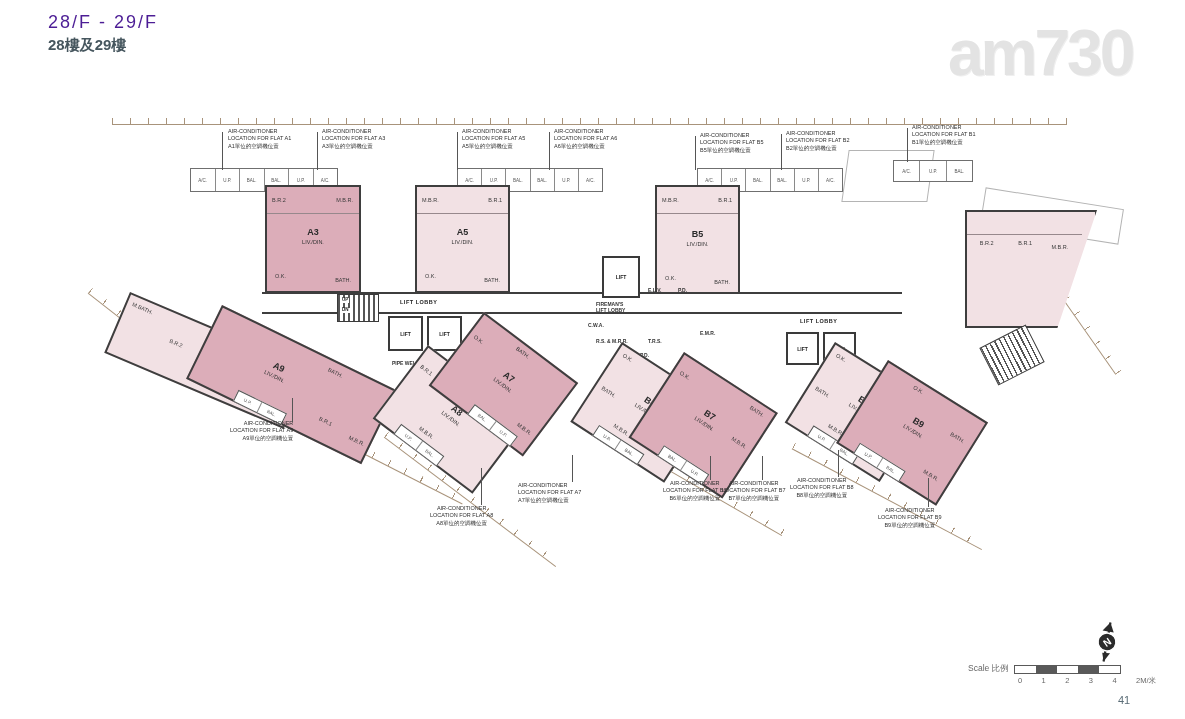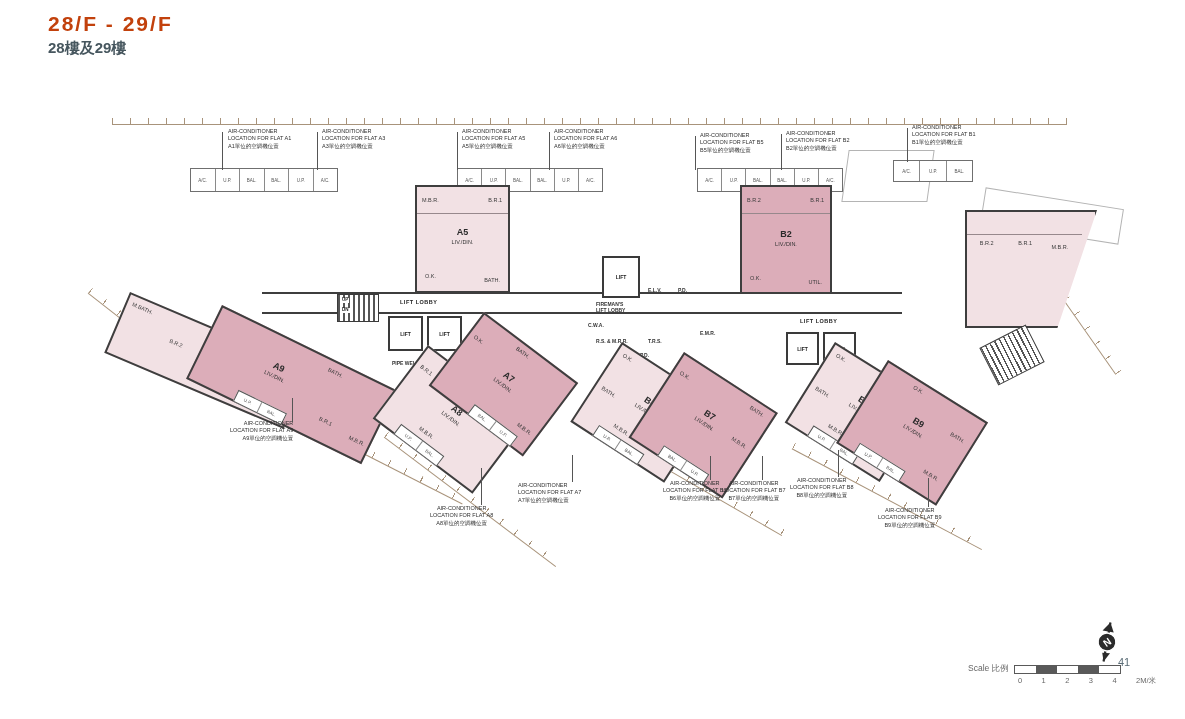--- a/index.html
+++ b/index.html
@@ -1,20 +1,20 @@
 <!DOCTYPE html>
 <html><head>
 <meta charset="utf-8">
 <style>
   html,body{margin:0;padding:0;background:#fff;}
   #canvas{position:relative;width:1185px;height:719px;background:#fff;overflow:hidden;
           font-family:"Liberation Sans",sans-serif;}
   .abs{position:absolute;}
   
-  .title-en{font-size:21px;letter-spacing:2px;color:#c2410c;font-weight:bold;}
+  .title-en{font-size:18px;letter-spacing:2px;color:#4c1d95;}
   .title-zh{font-size:15px;font-weight:bold;color:#46565e;margin-top:3px;}
   
   .wm{position:absolute;left:948px;top:26px;width:235px;}
   .wm-tag{display:inline-block;background:#d9d9d9;color:#fff;font-size:9px;
           padding:2px 8px;border-radius:8px 8px 0 0;letter-spacing:1px;margin-left:4px;}
   .wm-brand{font-size:64px;font-weight:900;color:#e3e3e3;line-height:0.85;
             letter-spacing:-3px;text-shadow:1px 1px 0 #efefef;}
   
   .flat{position:absolute;border:2px solid #3e3e3e;box-sizing:border-box;}
   .f-light{background:#f2e1e4;}
@@ -65,20 +65,21 @@
 <body>
 
 <div id="canvas">
 
   <div class="abs" style="left:48px;top:12px;">
     <div class="title-en">28/F - 29/F</div>
     <div class="title-zh">28樓及29樓</div>
   </div>
 
   <div class="wm">
+    <div class="wm-brand">am730</div>
   </div>
 
   <div class="dim" style="left:112px;top:118px;width:955px;"></div>
   <div class="dim" style="left:92px;top:288px;width:175px;transform:rotate(38deg);"></div>
   <div class="dim" style="left:198px;top:362px;width:300px;transform:rotate(27deg);"></div>
   <div class="dim" style="left:388px;top:432px;width:215px;transform:rotate(37deg);"></div>
   <div class="dim" style="left:612px;top:430px;width:200px;transform:rotate(30deg);"></div>
   <div class="dim" style="left:795px;top:443px;width:215px;transform:rotate(28deg);"></div>
   <div class="dim" style="left:1038px;top:252px;width:145px;transform:rotate(55deg);"></div>
 
@@ -116,42 +117,51 @@
   </div>
 
 
   <div class="flat f-light" style="left:130px;top:292px;width:195px;height:66px;transform:rotate(23deg);transform-origin:left top;">
     <span class="room" style="left:5px;top:5px;">M.BATH.</span>
     <span class="room" style="left:28%;top:38%;">B.R.2</span>
     <span class="room" style="left:55%;top:52%;">KIT.</span>
     <span class="room" style="left:76%;top:58%;">UTIL.</span>
   </div>
 
+  <div class="flat f-mid" style="left:265px;top:185px;width:96px;height:108px;">
+    <div class="divider" style="top:26px;"></div>
+    <span class="room" style="left:5px;top:10px;">B.R.2</span>
+    <span class="room" style="right:6px;top:10px;">M.B.R.</span>
+    <div class="fname" style="top:40px;">A3</div>
+    <div class="fliving" style="top:52px;">LIV./DIN.</div>
+    <span class="room" style="left:8px;bottom:12px;">O.K.</span>
+    <span class="room" style="right:8px;bottom:8px;">BATH.</span>
+  </div>
 
   <div class="flat f-light" style="left:415px;top:185px;width:95px;height:108px;">
     <div class="divider" style="top:26px;"></div>
     <span class="room" style="left:5px;top:10px;">M.B.R.</span>
     <span class="room" style="right:6px;top:10px;">B.R.1</span>
     <div class="fname" style="top:40px;">A5</div>
     <div class="fliving" style="top:52px;">LIV./DIN.</div>
     <span class="room" style="left:8px;bottom:12px;">O.K.</span>
     <span class="room" style="right:8px;bottom:8px;">BATH.</span>
   </div>
 
 
-
-  <div class="flat f-mid" style="left:740px;top:185px;width:92px;height:110px;">
+  <div class="flat f-light" style="left:655px;top:185px;width:85px;height:110px;">
     <div class="divider" style="top:26px;"></div>
-    <span class="room" style="left:5px;top:10px;">B.R.2</span>
+    <span class="room" style="left:5px;top:10px;">M.B.R.</span>
     <span class="room" style="right:6px;top:10px;">B.R.1</span>
-    <div class="fname" style="top:42px;">B2</div>
+    <div class="fname" style="top:42px;">B5</div>
     <div class="fliving" style="top:54px;">LIV./DIN.</div>
     <span class="room" style="left:8px;bottom:12px;">O.K.</span>
-    <span class="room" style="right:8px;bottom:8px;">UTIL.</span>
-  </div>
+    <span class="room" style="right:8px;bottom:8px;">BATH.</span>
+  </div>
+
 
   <div class="flat f-light" style="left:965px;top:210px;width:132px;height:118px;clip-path:polygon(0 0,100% 0,70% 100%,0 100%);">
     <div class="divider" style="top:22px;width:90%;"></div>
     <span class="room" style="left:10%;top:28px;">B.R.2</span>
     <span class="room" style="left:40%;top:28px;">B.R.1</span>
     <span class="room" style="left:66%;top:32px;">M.B.R.</span>
   </div>
 
   <div class="corridor" style="left:262px;top:292px;width:640px;height:22px;"></div>
   <div class="lobbytext" style="left:400px;top:299px;">LIFT LOBBY</div>
@@ -372,15 +382,15 @@
   </div>
   <div class="scale-ticks" style="left:1018px;top:676px;width:138px;">
     <span>0</span>
     <span>1</span>
     <span>2</span>
     <span>3</span>
     <span>4</span>
     <span>2M/米</span>
   </div>
 
-  <div class="pageno" style="left:1118px;top:656px;">41</div>
+  <div class="pageno" style="left:1118px;top:694px;">41</div>
 
 </div>
 
 </body></html>

